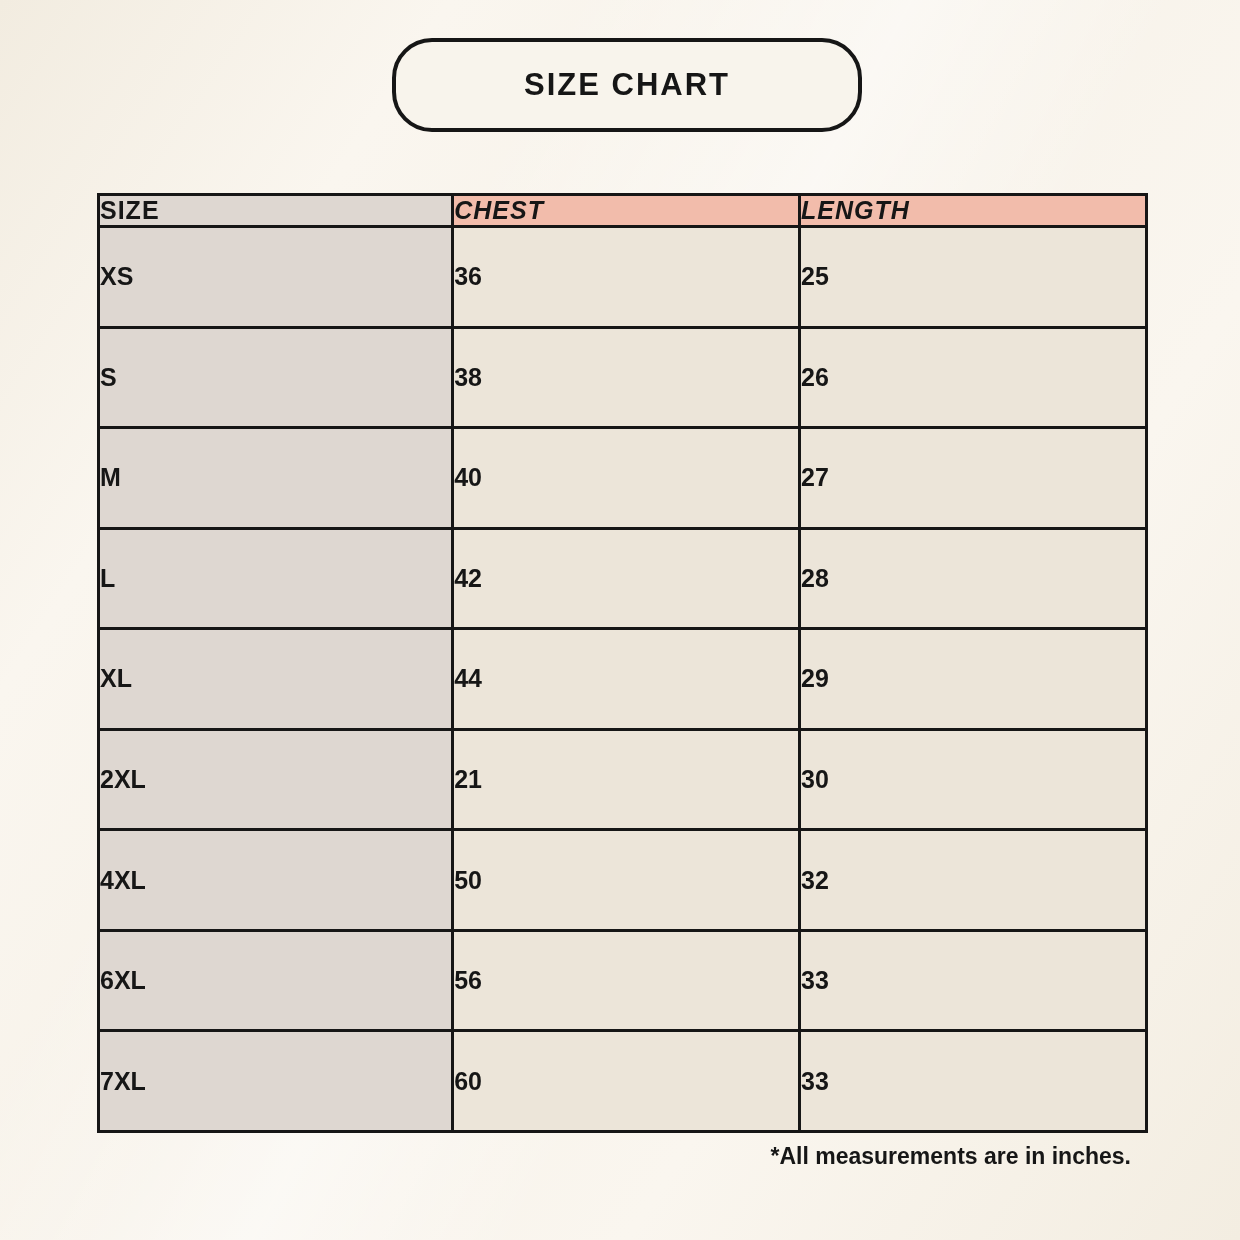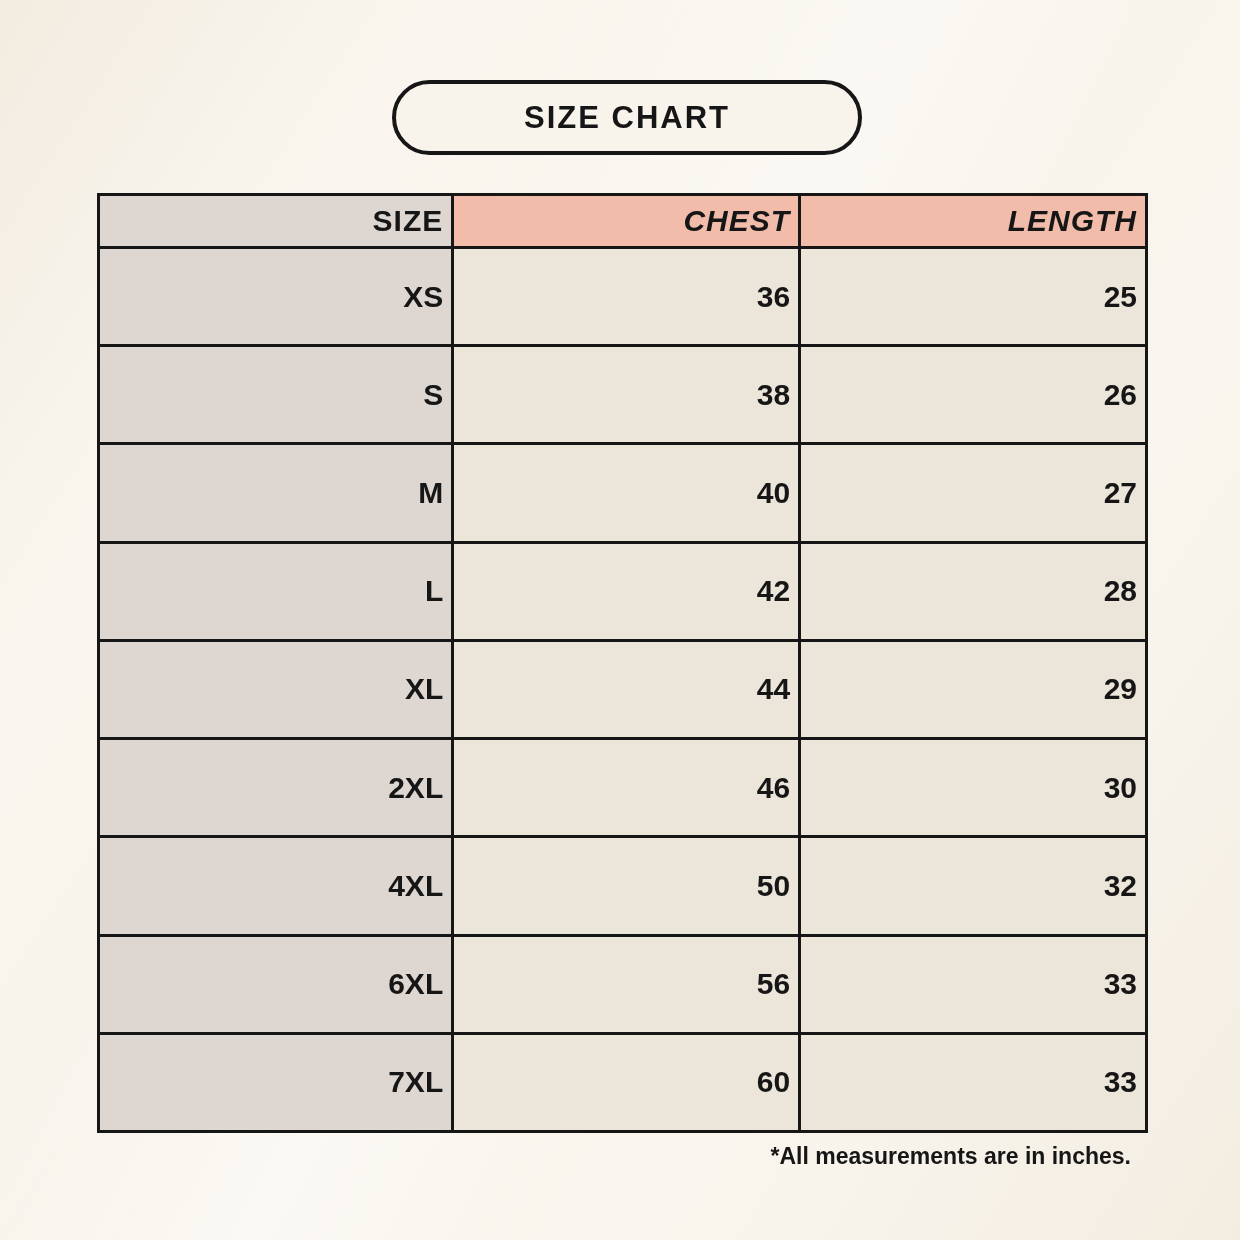--- a/index.html
+++ b/index.html
@@ -32,49 +32,48 @@
       rgba(255,255,255,0) 30%,
       rgba(255,255,255,0.5) 48%,
       rgba(255,255,255,0) 62%);
     pointer-events: none;
   }
   .title-pill {
     position: absolute;
     left: 392px;
     top: 38px;
     width: 470px;
-    height: 75px;
+    height: 94px;
     box-sizing: border-box;
     border: 4px solid var(--border, #161616);
     border-radius: 40px;
     background: #f8f4ec;
     display: flex;
     align-items: center;
     justify-content: center;
     font-size: 31px;
     font-weight: bold;
     letter-spacing: 2px;
-    margin-top: 42px;
   }
   table.size-chart {
     position: absolute;
     left: 97px;
     top: 193px;
     width: 1051px;
     height: 940px;
     border-collapse: collapse;
     table-layout: fixed;
   }
   table.size-chart th,
   table.size-chart td {
     border: 3px solid var(--border, #161616);
-    text-align: right;
+    text-align: left;
     vertical-align: middle;
-    font-size: 30px;
-    padding: 8px;
+    font-size: 25px;
+    padding: 0;
   }
   table.size-chart col.col-size   { width: 33.8%; }
   table.size-chart col.col-chest  { width: 33.1%; }
   table.size-chart col.col-length { width: 33.1%; }
 
   th.size-head {
     background: var(--header-size-bg, #ded7d1);
     font-weight: bold;
     letter-spacing: 1px;
   }
@@ -145,21 +144,21 @@
           <td class="value-cell">42</td>
           <td class="value-cell">28</td>
         </tr>
         <tr>
           <td class="size-cell">XL</td>
           <td class="value-cell">44</td>
           <td class="value-cell">29</td>
         </tr>
         <tr>
           <td class="size-cell">2XL</td>
-          <td class="value-cell">46</td>
+          <td class="value-cell">21</td>
           <td class="value-cell">30</td>
         </tr>
         <tr>
           <td class="size-cell">4XL</td>
           <td class="value-cell">50</td>
           <td class="value-cell">32</td>
         </tr>
         <tr>
           <td class="size-cell">6XL</td>
           <td class="value-cell">56</td>

